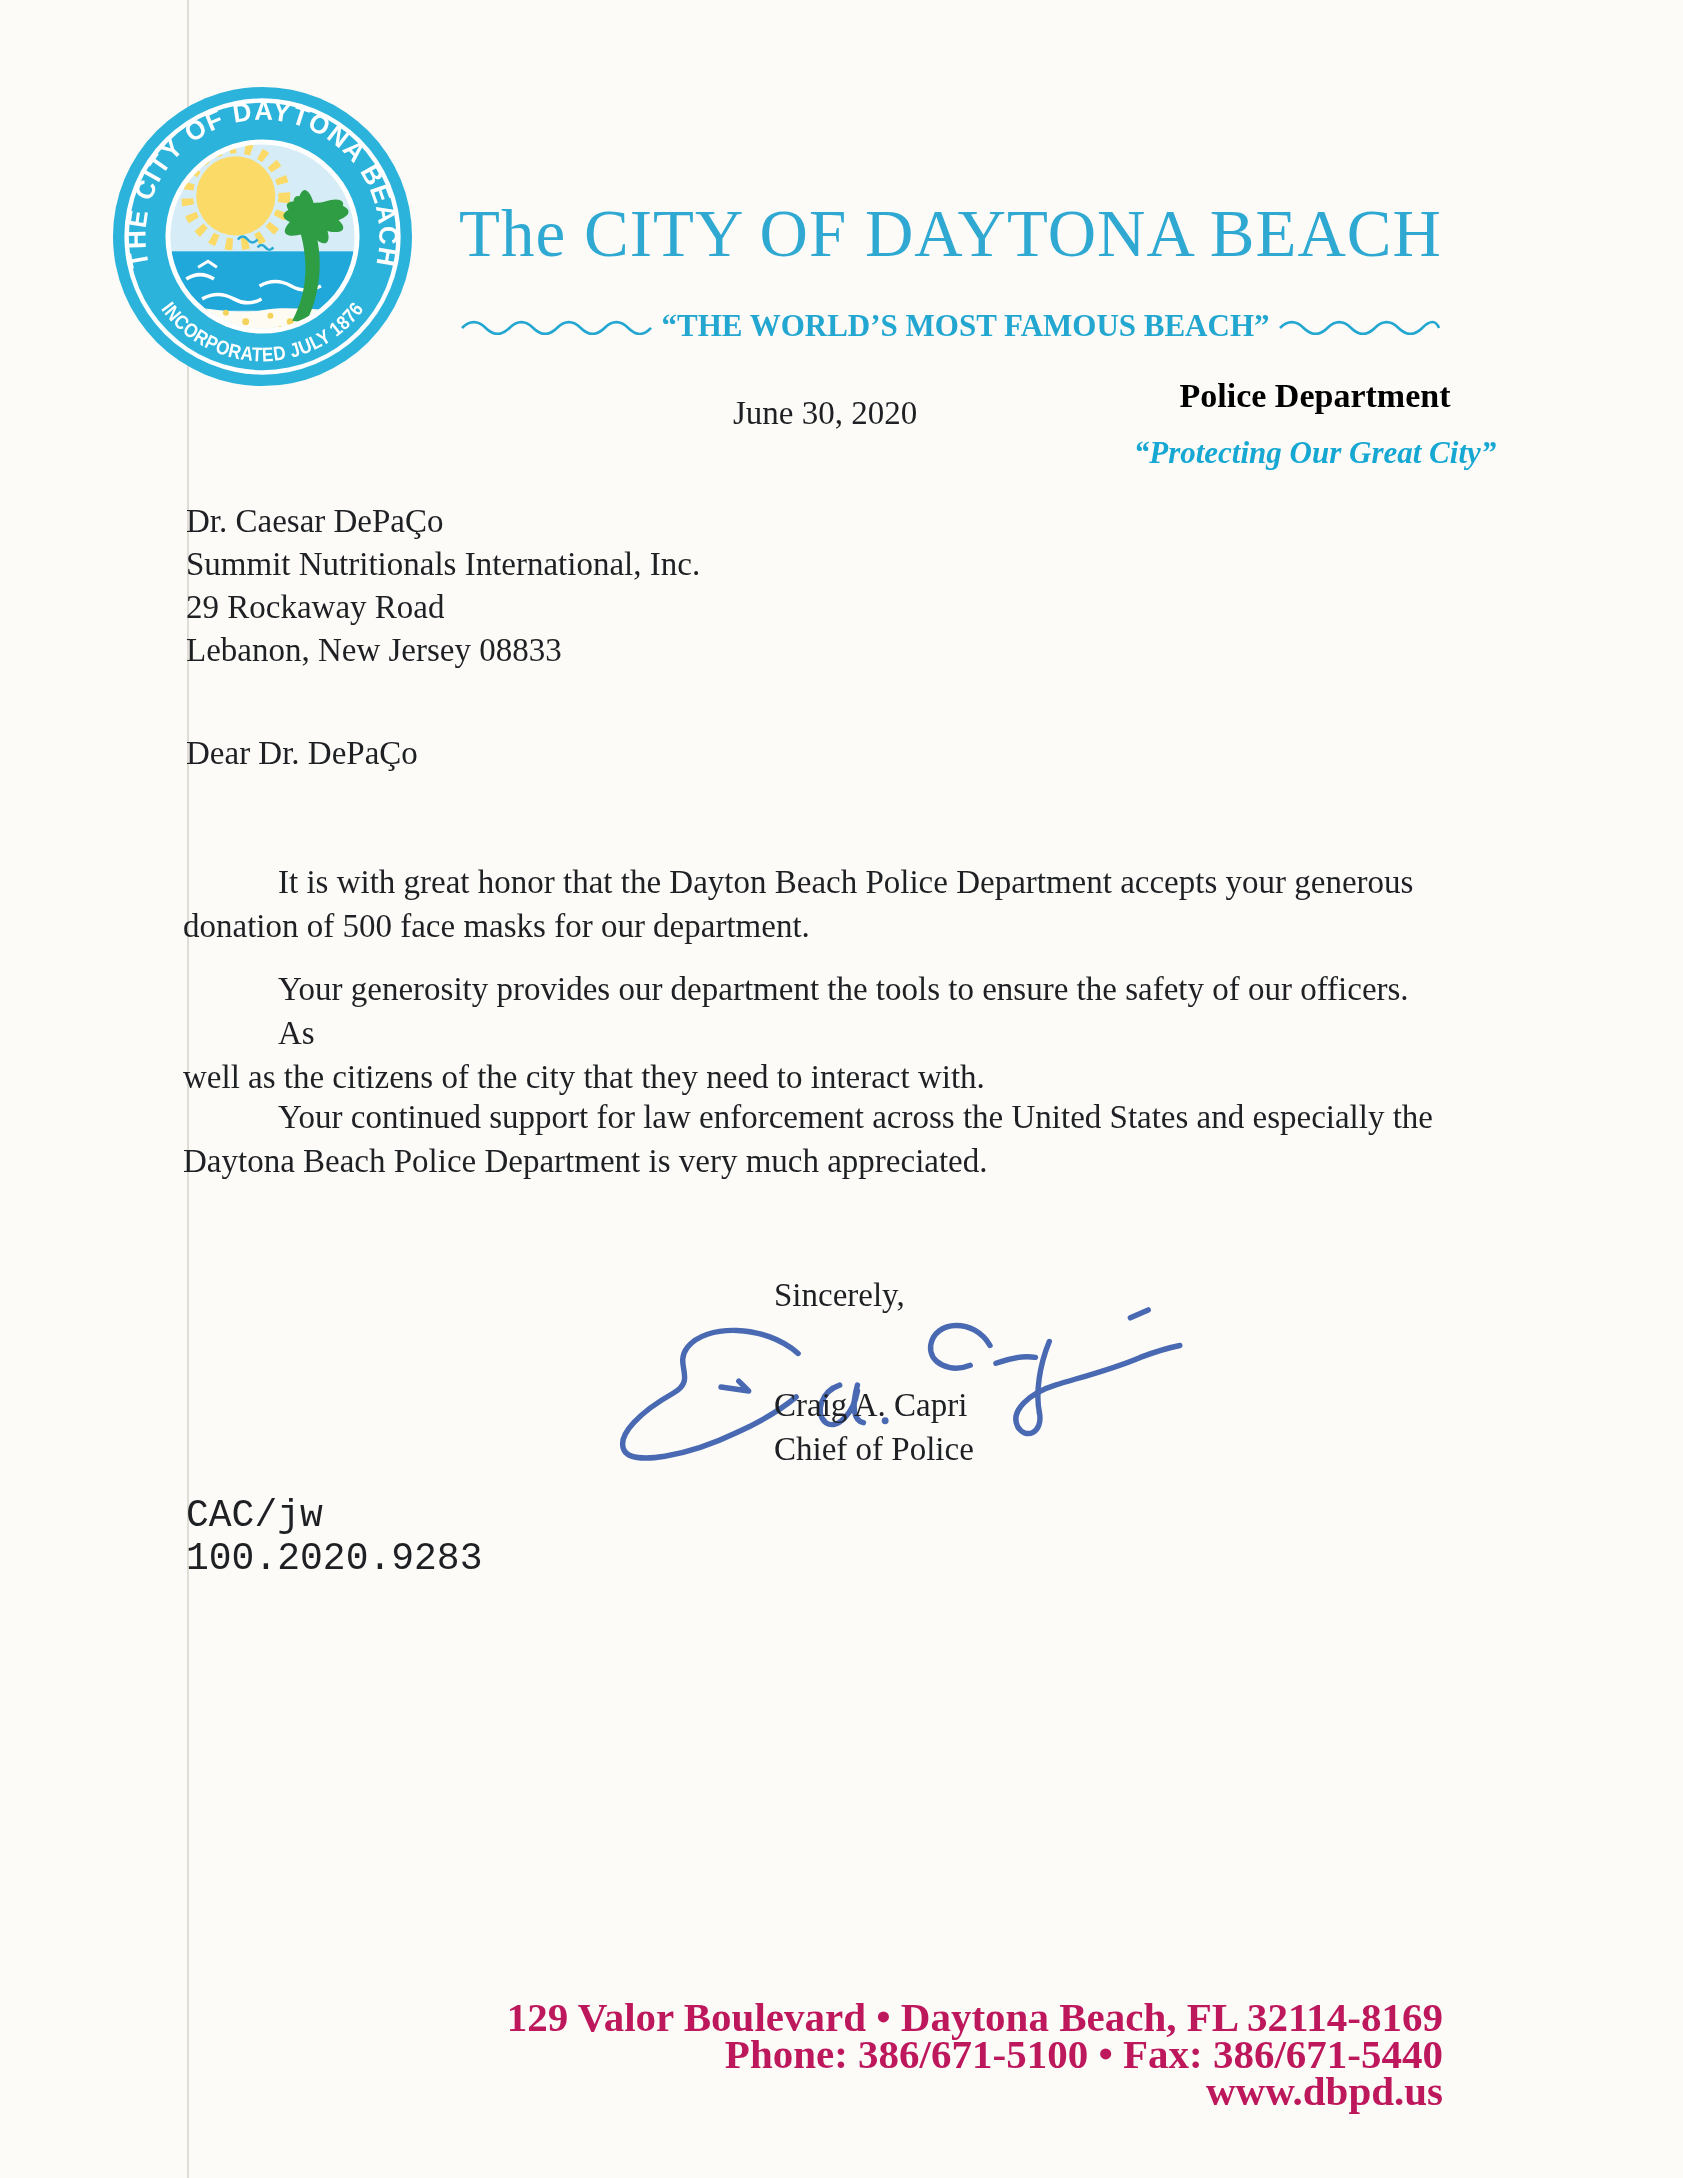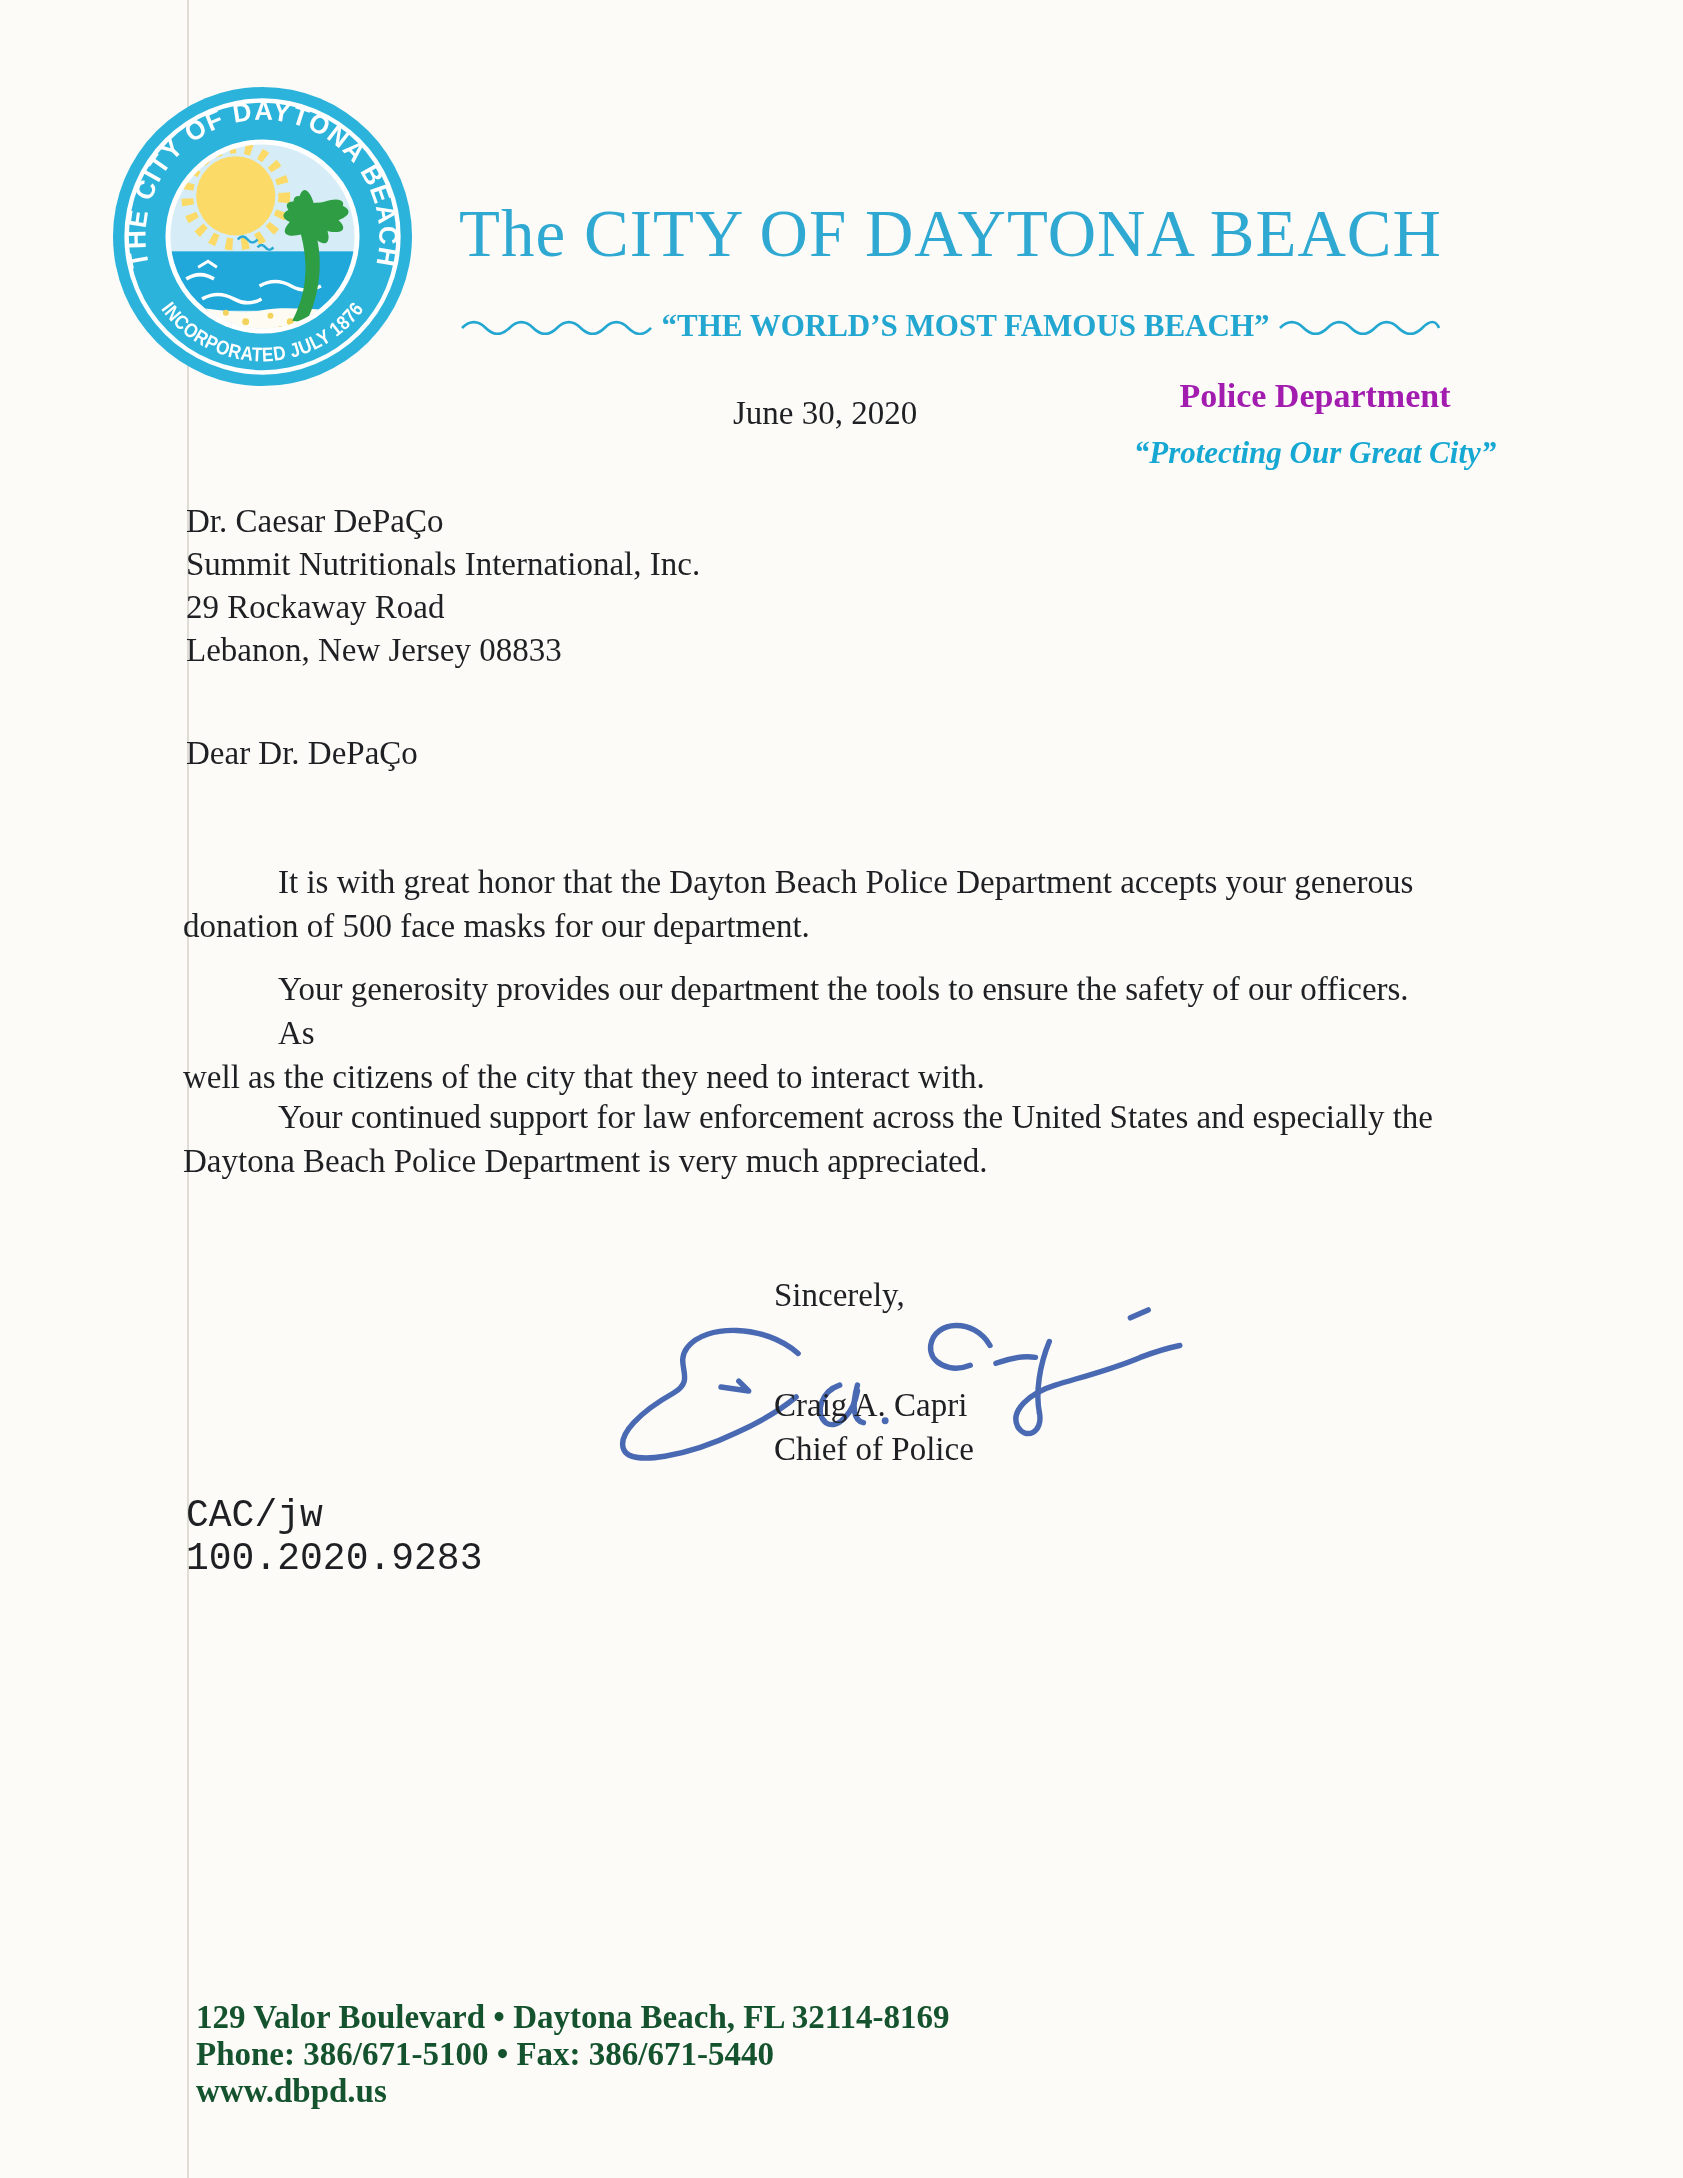--- a/index.html
+++ b/index.html
@@ -14,33 +14,33 @@
     background:rgba(190,184,172,.45);}
   
   .title{left:426px; top:195px; width:1049px; text-align:center;
     font-size:67px; letter-spacing:1px; color:#2FA9D2; white-space:nowrap;}
   .tagline-row{left:426px; top:308px; width:1049px; display:flex;
     align-items:center; justify-content:center;}
   .tagline-text{font-size:31px; font-weight:bold; color:#23A7D1;
     margin:0 8px; white-space:nowrap;}
   .date{left:733px; top:395px; font-size:33px;}
   .dept-block{left:1117px; top:377px; width:396px; text-align:center;}
-  .dept{font-size:34px; font-weight:bold; color:#a21caf;}
+  .dept{font-size:34px; font-weight:bold; color:#000000;}
   .motto{font-size:31px; font-weight:bold; font-style:italic; color:#16A8D2; margin-top:20px;}
   
   .recipient{left:186px; top:500px; font-size:33px; line-height:43px;}
   .salutation{left:186px; top:735px; font-size:33px;}
   .para{left:183px; width:1267px; font-size:33px; line-height:44px;}
   .para .first{padding-left:95px;margin-top:46px;}
   .p1{top:814px;} .p2{top:921px;} .p3{top:1049px;}
   .sincerely{left:774px; top:1277px; font-size:33px;}
   .closing{left:774px; top:1383px; font-size:33px; line-height:44px;}
   .reference{left:186px; top:1494px; font-size:38px; line-height:43px;font-family:Liberation Mono, monospace;}
-  .footer{left:196px; top:1999px; width:1247px; text-align:left;
-    font-size:33px; line-height:37px; font-weight:bold; color:#14532d;}
+  .footer{left:196px; top:1999px; width:1247px; text-align:right;
+    font-size:41px; line-height:37px; font-weight:bold; color:#be185d;}
   .sig{left:602px; top:1302px;}
   .seal{left:111px; top:85px;}
   .seal text{font-family:"Liberation Sans", sans-serif; font-weight:bold; fill:#ffffff;}
 </style>
 </head>
 <body>
 
 <div class="page">
 
   <div class="scanline"></div>

